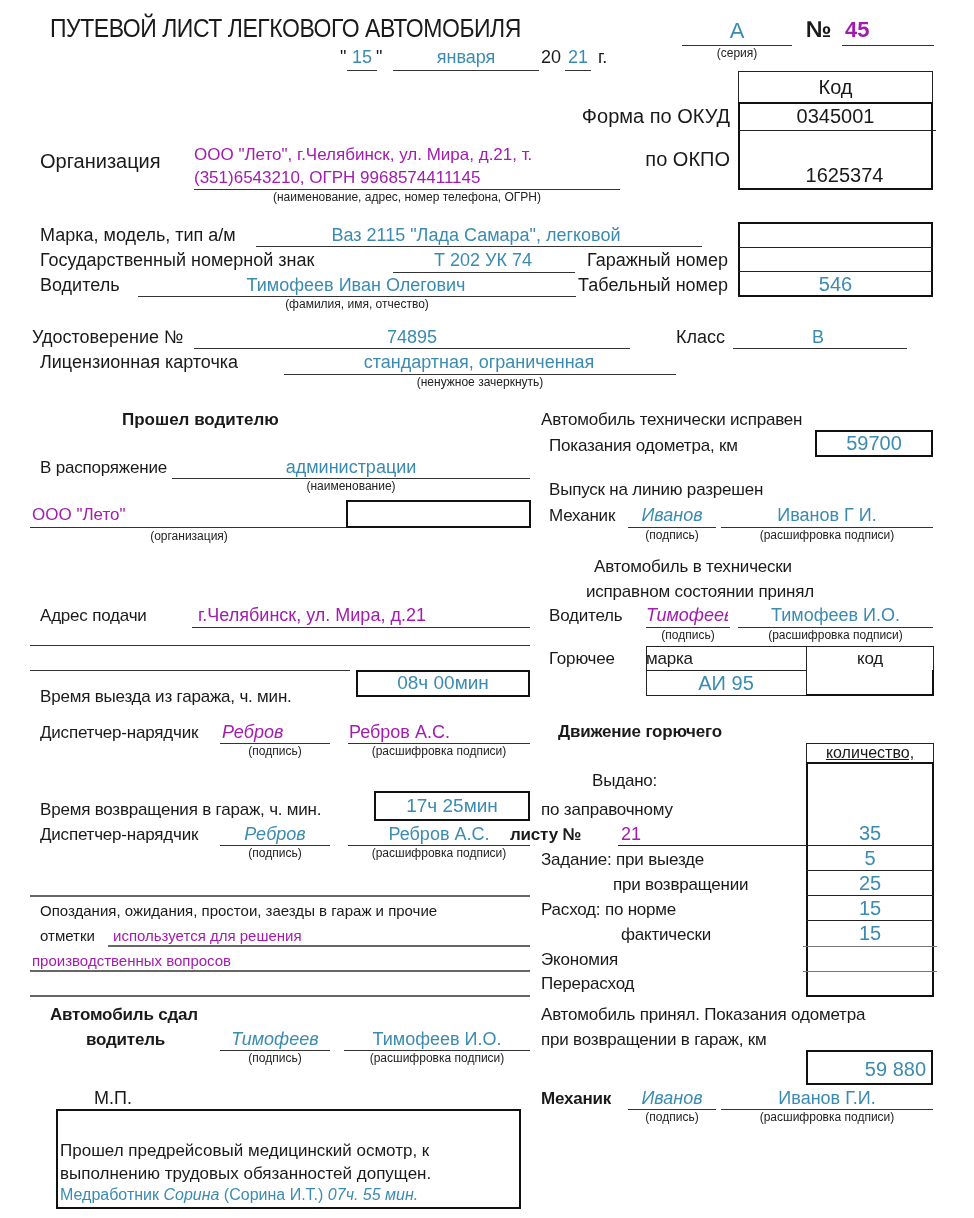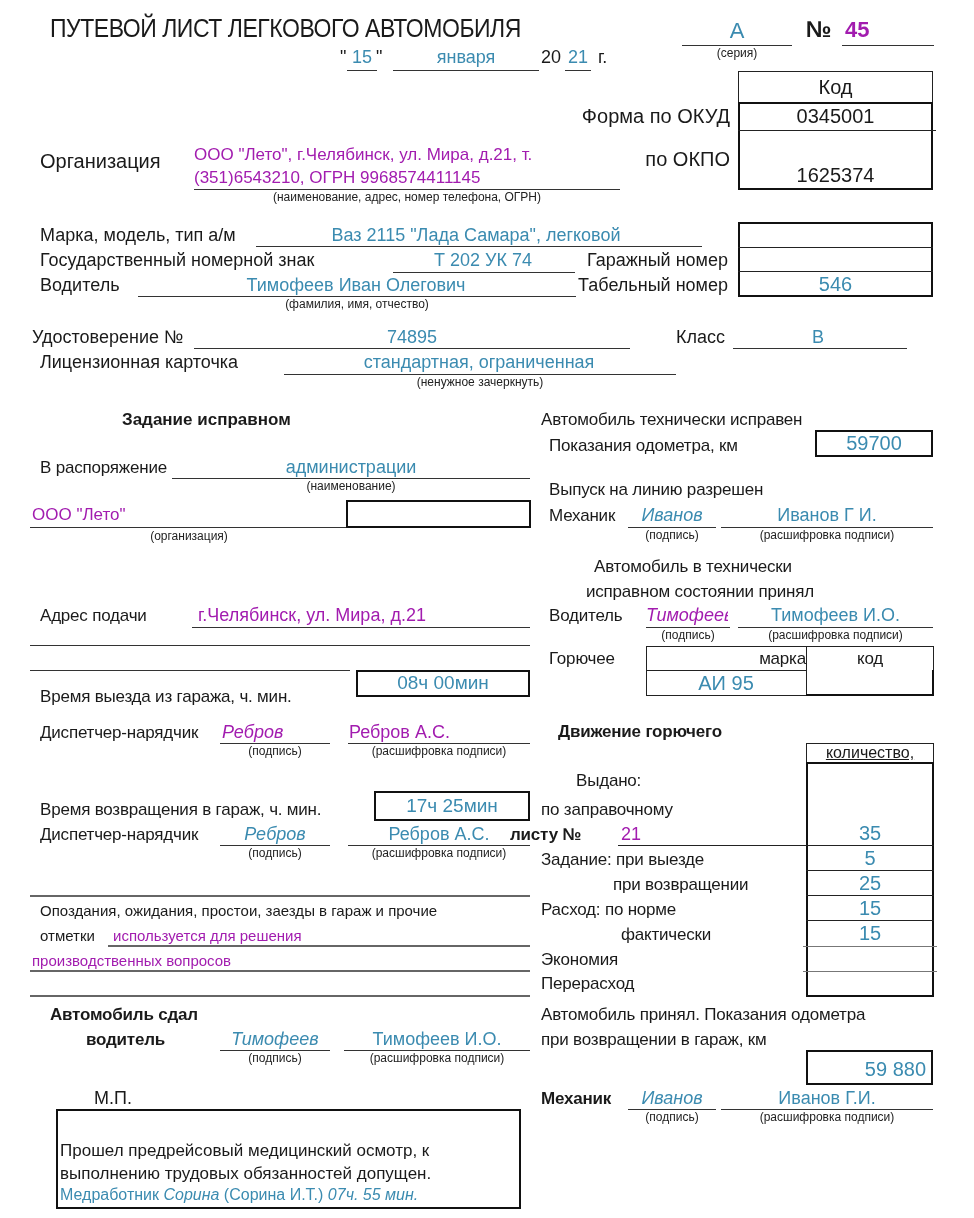--- a/index.html
+++ b/index.html
@@ -44,21 +44,21 @@
 <div class="line" style="left:565px;top:70px;width:26px;"></div>
 <div class="a lbl" style="left:598px;top:47px;">г.</div>
 
 <div class="tbox" style="left:738px;top:71px;width:195px;height:33px;"></div>
 <div class="a lbl" style="left:738px;top:76px;width:195px;text-align:center;font-size:20px;">Код</div>
 <div class="box" style="left:738px;top:102px;width:195px;height:88px;"></div>
 <div class="hl" style="left:738px;top:130px;width:198px;"></div>
 <div class="a lbl" style="left:560px;top:105px;width:170px;text-align:right;font-size:20px;">Форма по ОКУД</div>
 <div class="a lbl" style="left:738px;top:105px;width:195px;text-align:center;font-size:20px;">0345001</div>
 <div class="a lbl" style="left:560px;top:148px;width:170px;text-align:right;font-size:20px;">по ОКПО</div>
-<div class="a lbl" style="left:738px;top:164px;width:195px;text-align:center;font-size:20px;">1625374</div>
+<div class="a lbl" style="left:738px;top:164px;width:195px;text-align:center;font-size:20px;padding-left:9px;">1625374</div>
 
 <div class="a lbl" style="left:40px;top:150px;font-size:20px;">Организация</div>
 <div class="a vall" style="left:194px;top:145px;font-size:17px;">ООО "Лето", г.Челябинск, ул. Мира, д.21, т.</div>
 <div class="a vall" style="left:194px;top:168px;font-size:17px;">(351)6543210, ОГРН 9968574411145</div>
 <div class="line" style="left:194px;top:189px;width:426px;"></div>
 <div class="a hint" style="left:194px;top:190px;width:426px;">(наименование, адрес, номер телефона, ОГРН)</div>
 
 <div class="a lbl" style="left:40px;top:225px;">Марка, модель, тип а/м</div>
 <div class="a val" style="left:256px;top:225px;width:440px;">Ваз 2115 "Лада Самара", легковой</div>
 <div class="line" style="left:256px;top:246px;width:446px;"></div>
@@ -85,21 +85,21 @@
 <div class="line" style="left:194px;top:348px;width:436px;"></div>
 <div class="a lbl" style="left:676px;top:327px;">Класс</div>
 <div class="a val" style="left:733px;top:327px;width:170px;">В</div>
 <div class="line" style="left:733px;top:348px;width:174px;"></div>
 
 <div class="a lbl" style="left:40px;top:352px;">Лицензионная карточка</div>
 <div class="a val" style="left:284px;top:352px;width:390px;">стандартная, ограниченная</div>
 <div class="line" style="left:284px;top:374px;width:392px;"></div>
 <div class="a hint" style="left:284px;top:375px;width:392px;">(ненужное зачеркнуть)</div>
 
-<div class="a lbl bold" style="left:122px;top:410px;font-size:17px;">Задание исправном</div>
+<div class="a lbl bold" style="left:122px;top:410px;font-size:17px;">Прошел водителю</div>
 
 <div class="a lblc" style="left:40px;top:458px;width:136px;overflow:hidden;">В распоряжение</div>
 <div class="a val" style="left:176px;top:457px;width:350px;">администрации</div>
 <div class="line" style="left:172px;top:478px;width:358px;"></div>
 <div class="a hint" style="left:176px;top:479px;width:350px;">(наименование)</div>
 
 <div class="a vall" style="left:32px;top:505px;font-size:17px;">ООО "Лето"</div>
 <div class="line" style="left:30px;top:527px;width:318px;"></div>
 <div class="box" style="left:346px;top:500px;width:185px;height:28px;"></div>
 <div class="a hint" style="left:30px;top:529px;width:318px;">(организация)</div>
@@ -187,31 +187,31 @@
 <div class="a hint" style="left:646px;top:628px;width:84px;">(подпись)</div>
 <div class="a val" style="left:738px;top:605px;width:195px;">Тимофеев И.О.</div>
 <div class="line" style="left:738px;top:627px;width:195px;"></div>
 <div class="a hint" style="left:738px;top:628px;width:195px;">(расшифровка подписи)</div>
 
 <div class="a lblc" style="left:549px;top:649px;">Горючее</div>
 <div class="tbox" style="left:646px;top:646px;width:288px;height:50px;"></div>
 <div class="vl" style="left:806px;top:646px;height:50px;"></div>
 <div class="hl" style="left:646px;top:670px;width:160px;"></div>
 <div class="box" style="left:806px;top:670px;width:128px;height:26px;border-width:0 2px 2px 0;"></div>
-<div class="a lblc" style="left:646px;top:649px;width:160px;text-align:right;">марка</div>
+<div class="a lblc" style="left:646px;top:649px;width:160px;text-align:left;">марка</div>
 <div class="a lblc" style="left:806px;top:649px;width:128px;text-align:center;">код</div>
 <div class="a val" style="left:646px;top:672px;width:160px;font-size:20px;">АИ 95</div>
 <div class="a val" style="left:806px;top:672px;width:128px;"></div>
 
 <div class="a lblc bold" style="left:558px;top:722px;">Движение горючего</div>
 <div class="tbox" style="left:806px;top:743px;width:128px;height:20px;"></div>
 <div class="a" style="left:806px;top:744px;width:128px;text-align:center;font-size:16px;text-decoration:underline;overflow:hidden;">количество,</div>
 <div class="box" style="left:806px;top:762px;width:128px;height:235px;"></div>
 
-<div class="a lblc" style="left:576px;top:771px;">Выдано:</div>
+<div class="a lblc" style="left:592px;top:771px;">Выдано:</div>
 <div class="a lblc" style="left:541px;top:800px;">по заправочному</div>
 <div class="a lblc" style="left:510px;top:825px;font-weight:bold;">листу №</div>
 <div class="a vall" style="left:621px;top:824px;">21</div>
 <div class="hl" style="left:618px;top:845px;width:316px;"></div>
 
 <div class="a val" style="left:806px;top:822px;width:128px;font-size:20px;">35</div>
 
 <div class="a lblc" style="left:541px;top:850px;">Задание: при выезде</div>
 <div class="a val" style="left:806px;top:847px;width:128px;font-size:20px;">5</div>
 <div class="hl" style="left:806px;top:870px;width:128px;"></div>

